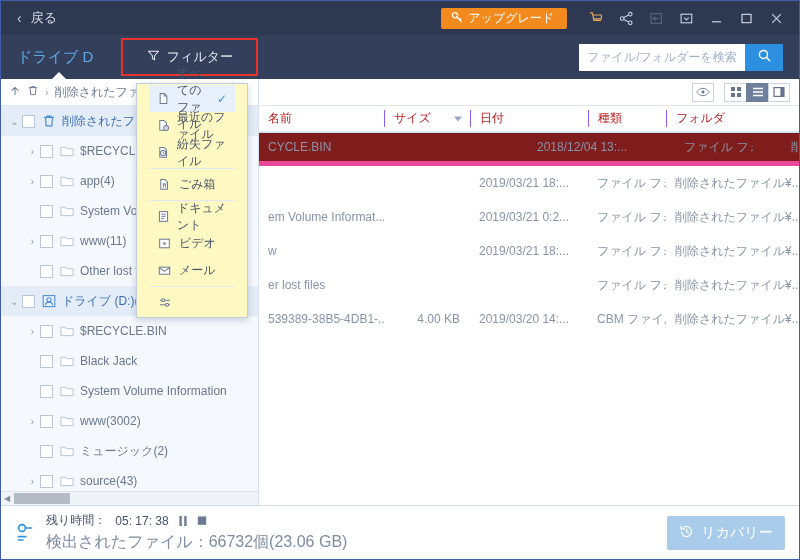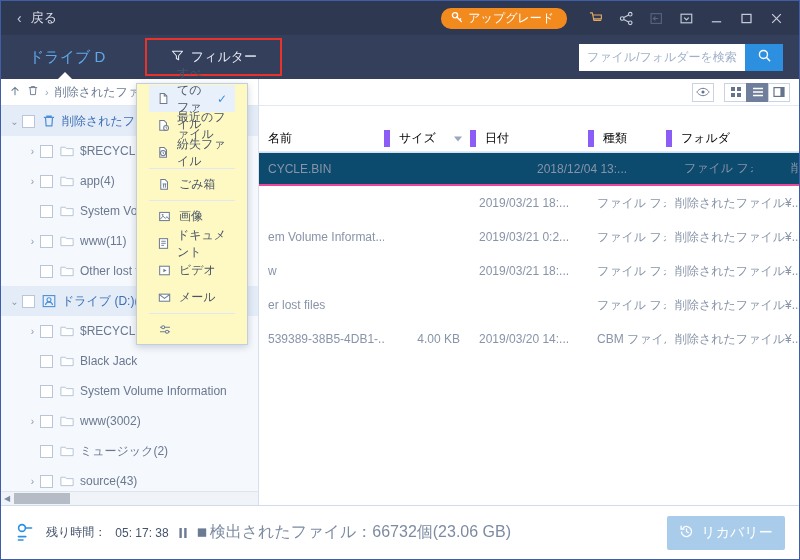--- a/index.html
+++ b/index.html
@@ -33,21 +33,21 @@
   }
   .back-chevron { font-size: 14px; color: #c6cddd; line-height: 1; }
   .back-label { font-size: 13px; color: #d8dde8; }
   .title-right {
     margin-left: auto; display: flex; align-items: center;
     gap: 0; padding-right: 8px; height: 100%;
   }
   .upgrade-btn {
     background: #f28a1e;
     color: #ffffff;
-    border-radius: 10px;
+    border-radius: 2px;
     height: 21px;
     padding: 0 13px 0 10px;
     display: flex; align-items: center; gap: 5px;
     font-size: 12px;
     cursor: pointer;
     margin-right: 14px;
   }
   .tb-icon {
     width: 30px; height: 34px;
     display: flex; align-items: center; justify-content: center;
@@ -61,21 +61,21 @@
   
   .toolbar {
     height: 44px;
     background: #343f5c;
     display: flex; align-items: center;
     position: relative;
   }
   .drive-tab {
     color: #5fa8e8;
     font-size: 15px;
-    padding: 0 24px 0 28px;
+    padding: 0 24px 0 16px;
     height: 100%;
     display: flex; align-items: center;
     position: relative;
     cursor: pointer;
   }
   .drive-tab .caret {
     position: absolute;
     left: 50%; transform: translateX(-50%);
     bottom: 0;
     width: 0; height: 0;
@@ -84,21 +84,21 @@
     border-bottom: 7px solid #ffffff;
   }
   .filter-btn {
     border: 2px solid #e8322a;
     height: 38px;
     min-width: 137px;
     display: flex; align-items: center; justify-content: center;
     gap: 7px;
     color: #e9edf4;
     font-size: 13px;
-    margin-left: 16px;
+    margin-left: 4px;
     cursor: pointer;
     background: #343f5c;
   }
   .searchbox {
     margin-left: auto; margin-right: 16px;
     display: flex; align-items: stretch;
     height: 27px;
   }
   .search-input {
     width: 166px;
@@ -214,26 +214,25 @@
   .vb-group { display: flex; }
   .vb-group .vb-btn { border-right: none; }
   .vb-group .vb-btn:last-child { border-right: 1px solid #c9d3e1; }
   .vb-btn.active { background: #6f7f9b; color: #ffffff; border-color: #6f7f9b; }
 
   .thead {
     height: 26px;
     display: flex; align-items: center;
     border-bottom: 1px solid #e4eaf3;
     background: #ffffff;
-    color: #000000;
+    color: #b91c1c;
     font-size: 12px;
-    margin-top: 20px;
   }
   .thead .th { padding-left: 9px; position: relative; }
-  .thead .th + .th { border-left: 6px solid #8b5cf6; font-family: Liberation Mono, monospace; }
+  .thead .th + .th { border-left: 1px solid #8b5cf6; font-family: Liberation Mono, monospace; }
   .th-name { width: 125px; }
   .th-size { width: 86px; }
   .th-date { width: 118px; }
   .th-type { width: 78px; }
   .th-folder { flex: 1; }
   .sort-caret {
     position: absolute; right: 8px; top: 50%;
     transform: translateY(-50%);
     width: 0; height: 0;
     border-left: 4px solid transparent;
@@ -241,21 +240,21 @@
     border-top: 5px solid #9aa8bf;
   }
 
   .trow {
     height: 34px;
     display: flex; align-items: center;
     font-size: 12px;
     color: #8894a8;
     cursor: pointer;
   }
-  .trow.selected { background: #0c4a6e; border-top: 1px solid #cfe0f3; border-bottom: 2px solid #ec4899; gap: 29px; }
+  .trow.selected { background: #7f1d1d; border-top: 1px solid #cfe0f3; border-bottom: 5px solid #ec4899; gap: 29px; }
   .trow .cell {
     padding-left: 9px;
     white-space: nowrap; overflow: hidden;
   }
   .c-name { width: 125px; color: #8894a8; }
   .c-size { width: 86px; text-align: right; padding-right: 10px; }
   .c-date { width: 118px; }
   .c-type { width: 78px; }
   .c-folder { flex: 1; }
 
@@ -289,21 +288,21 @@
   .footer {
     position: absolute;
     left: 0; right: 0; bottom: 0;
     height: 54px;
     background: #ffffff;
     border-top: 1px solid #cfdcec;
     display: flex; align-items: center;
     padding: 0 14px 0 14px;
   }
   .scan-icon { color: #2d8fe0; margin-right: 11px; display: flex; }
-  .scan-texts { display: flex; flex-direction: row; gap: 3px; }
+  .scan-texts { display: flex; flex-direction: column; gap: 3px; }
   .scan-line1 { display: flex; align-items: center; gap: 9px; color: #44536c; font-size: 12px; }
   .scan-line2 { color: #7d8ba1; font-size: 16px; }
   .ctrl-btn { color: #6b7b93; cursor: pointer; display: flex; }
   .recover-btn {
     margin-left: auto;
     background: #a9cceb;
     color: #ffffff;
     height: 34px;
     min-width: 118px;
     display: flex; align-items: center; justify-content: center;
@@ -687,30 +686,20 @@
       <div class="dd-item">
         <span class="ddicon">
           <svg width="13" height="13" viewBox="0 0 14 14">
             <path d="M3 1.6h4.6l2.6 2.6v8H3z" fill="#fff" stroke="#6d7b91" stroke-width="1.1"></path>
             <path d="M5 6.4h4M6 6.4v4M8 6.4v4" stroke="#6d7b91" stroke-width="1"></path>
           </svg>
         </span>
         <span>ごみ箱</span>
       </div>
       <div class="dd-sep"></div>
-      <div class="dd-item">
-        <span class="ddicon">
-          <svg width="13" height="13" viewBox="0 0 14 14">
-            <rect x="1.8" y="2.6" width="10.4" height="8.8" fill="#fff" stroke="#6d7b91" stroke-width="1.1"></rect>
-            <path d="M2.4 10l3-3.4 2.4 2.4 2-1.8 2 2.8" fill="none" stroke="#6d7b91" stroke-width="1"></path>
-            <circle cx="5" cy="5.2" r="1" fill="#6d7b91"></circle>
-          </svg>
-        </span>
-        <span>画像</span>
-      </div>
       <div class="dd-item">
         <span class="ddicon">
           <svg width="13" height="13" viewBox="0 0 14 14">
             <rect x="2.6" y="1.8" width="8.8" height="10.4" fill="#fff" stroke="#6d7b91" stroke-width="1.1"></rect>
             <path d="M4.6 4.6h4.8M4.6 6.8h4.8M4.6 9h3" stroke="#6d7b91" stroke-width="1"></path>
           </svg>
         </span>
         <span>ドキュメント</span>
       </div>
       <div class="dd-item">

